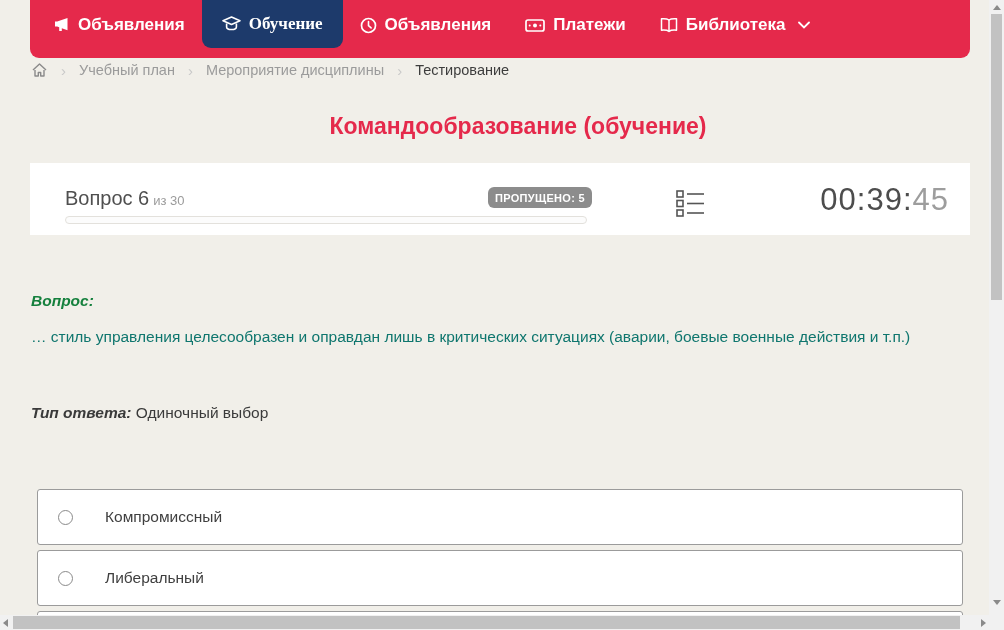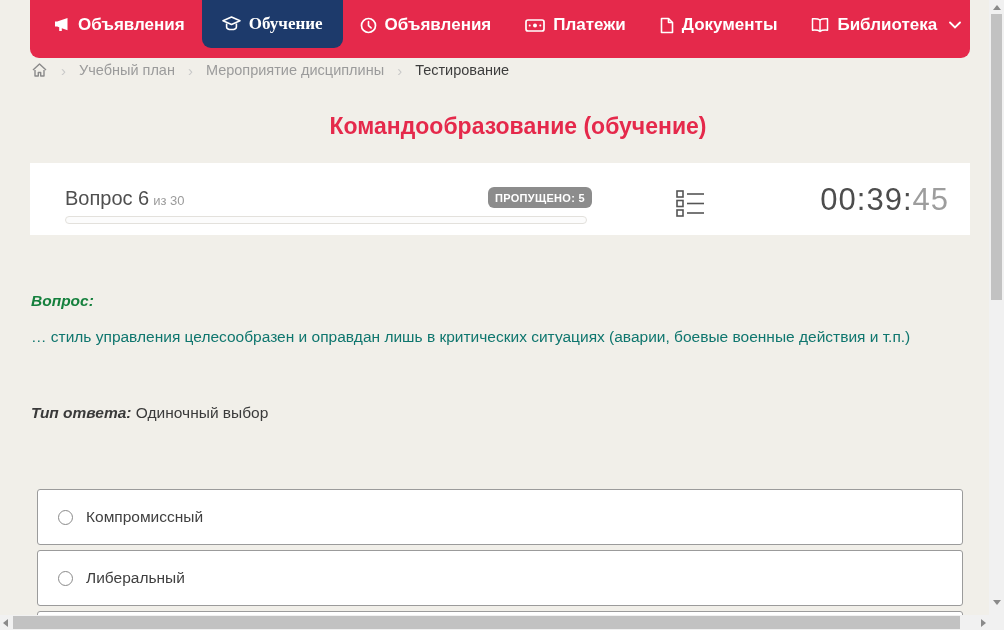--- a/index.html
+++ b/index.html
@@ -89,21 +89,21 @@
   .options { position:absolute; left:37px; top:489px; width:926px; }
   .option {
     height:56px; background:#fff; border:1px solid #9b9b9b; border-radius:3px;
     margin-bottom:5px; display:flex; align-items:center; padding-left:20px;
     cursor:pointer;
   }
   .radio {
     width:15px; height:15px; border:1px solid #8a8a8a; border-radius:50%;
     background:#fff; flex:0 0 auto;
   }
-  .option-label { margin-left:13px; font-size:15.5px; color:#3f3f3f; }
+  .option-label { margin-left:32px; font-size:15.5px; color:#3f3f3f; }
 
   
   .vscroll {
     position:absolute; right:0; top:0; width:15px; height:630px;
     background:#f1f1f1; z-index:50;
   }
   .vthumb { position:absolute; left:2px; top:14px; width:11px; height:286px; background:#c2c2c2; }
   .varrow-up {
     position:absolute; left:4px; top:5px; width:0; height:0;
     border-left:4px solid transparent; border-right:4px solid transparent;
@@ -167,29 +167,20 @@
   <div class="nav-item">
     <span>
       <svg width="20" height="15" viewBox="0 0 20 15">
         <rect x="1" y="2" width="18" height="11" rx="2" fill="none" stroke="#fff" stroke-width="1.7"></rect>
         <circle cx="10" cy="7.5" r="2" fill="#fff"></circle>
         <circle cx="4.7" cy="7.5" r="1" fill="#fff"></circle>
         <circle cx="15.3" cy="7.5" r="1" fill="#fff"></circle>
       </svg>
     </span>
     <span>Платежи</span>
-  </div>
-  <div class="nav-item">
-    <span>
-      <svg width="14" height="17" viewBox="0 0 14 17">
-        <path d="M1.5 1.5h7l4 4v10h-11z" fill="none" stroke="#fff" stroke-width="1.6" stroke-linejoin="round"></path>
-        <path d="M8.5 1.5v4h4" fill="none" stroke="#fff" stroke-width="1.6" stroke-linejoin="round"></path>
-      </svg>
-    </span>
-    <span>Документы</span>
   </div>
   <div class="nav-item">
     <span>
       <svg width="18" height="16" viewBox="0 0 18 16">
         <path d="M9 3C7.4 1.8 5 1.5 1.5 1.8v11.4c3.5-.3 5.9 0 7.5 1.2 1.6-1.2 4-1.5 7.5-1.2V1.8C13 1.5 10.6 1.8 9 3z" fill="none" stroke="#fff" stroke-width="1.5" stroke-linejoin="round"></path>
         <path d="M9 3v11" stroke="#fff" stroke-width="1.5"></path>
       </svg>
     </span>
     <span>Библиотека</span>
     <span class="nav-caret">

